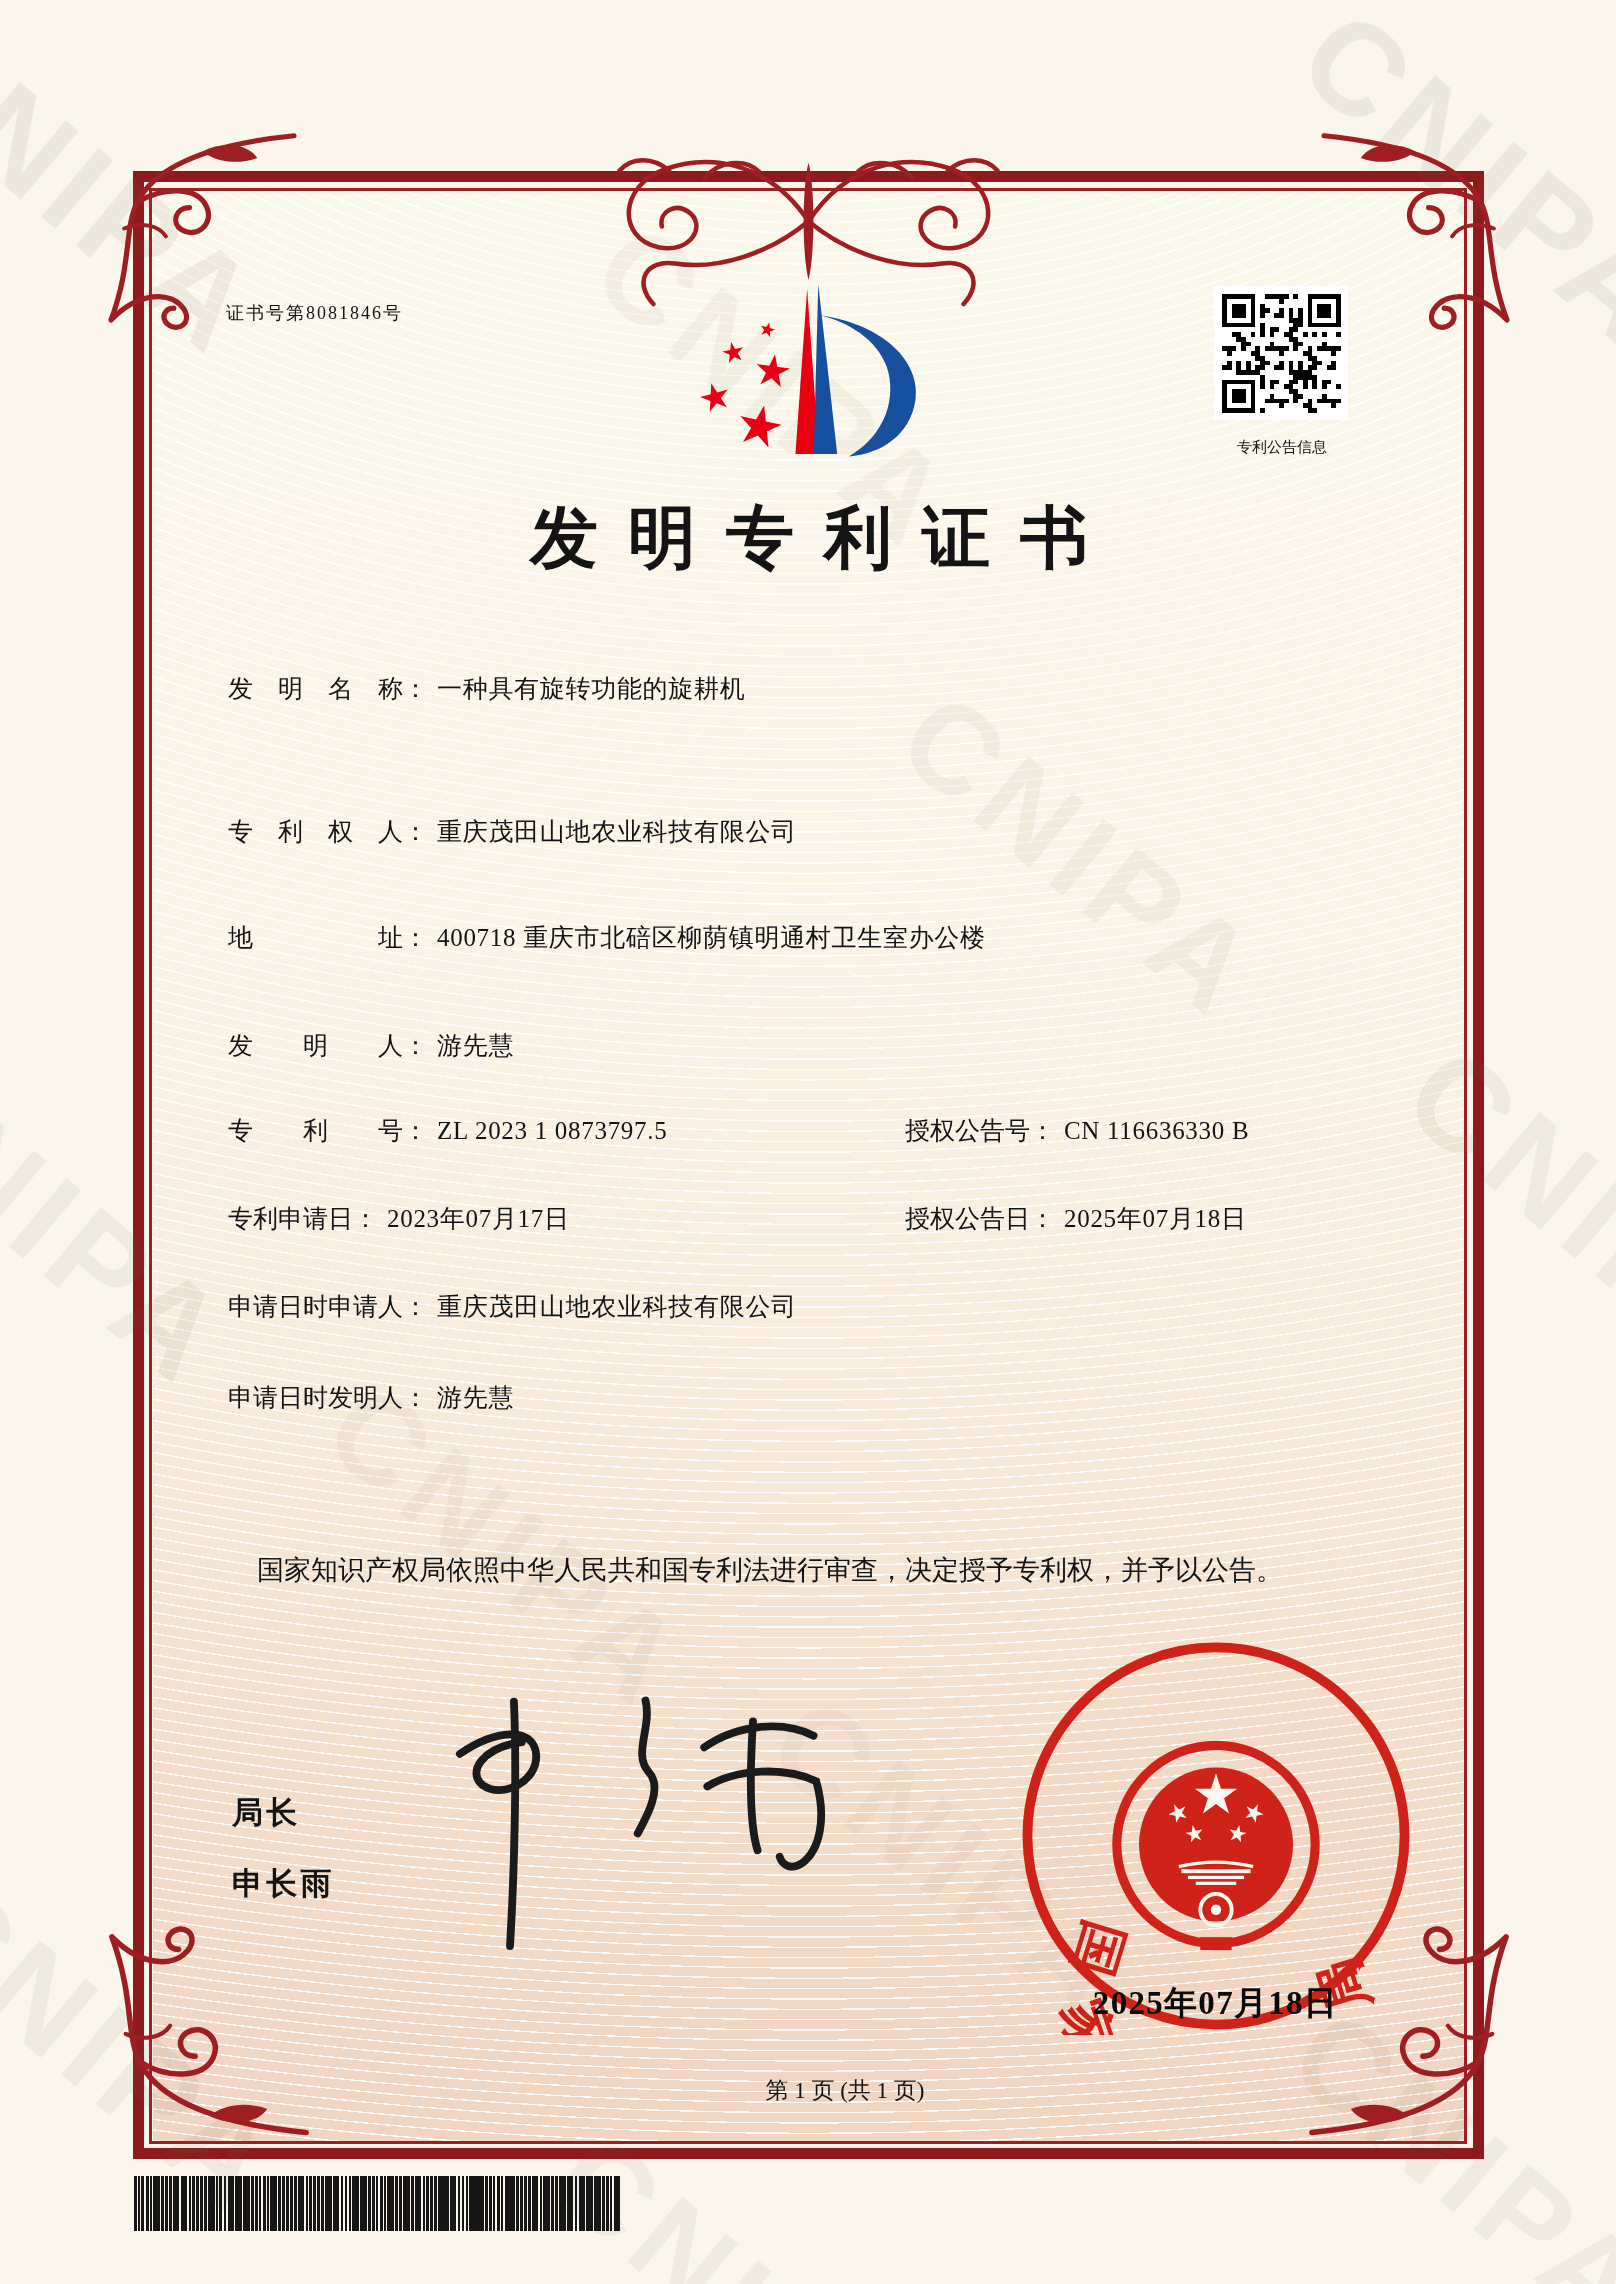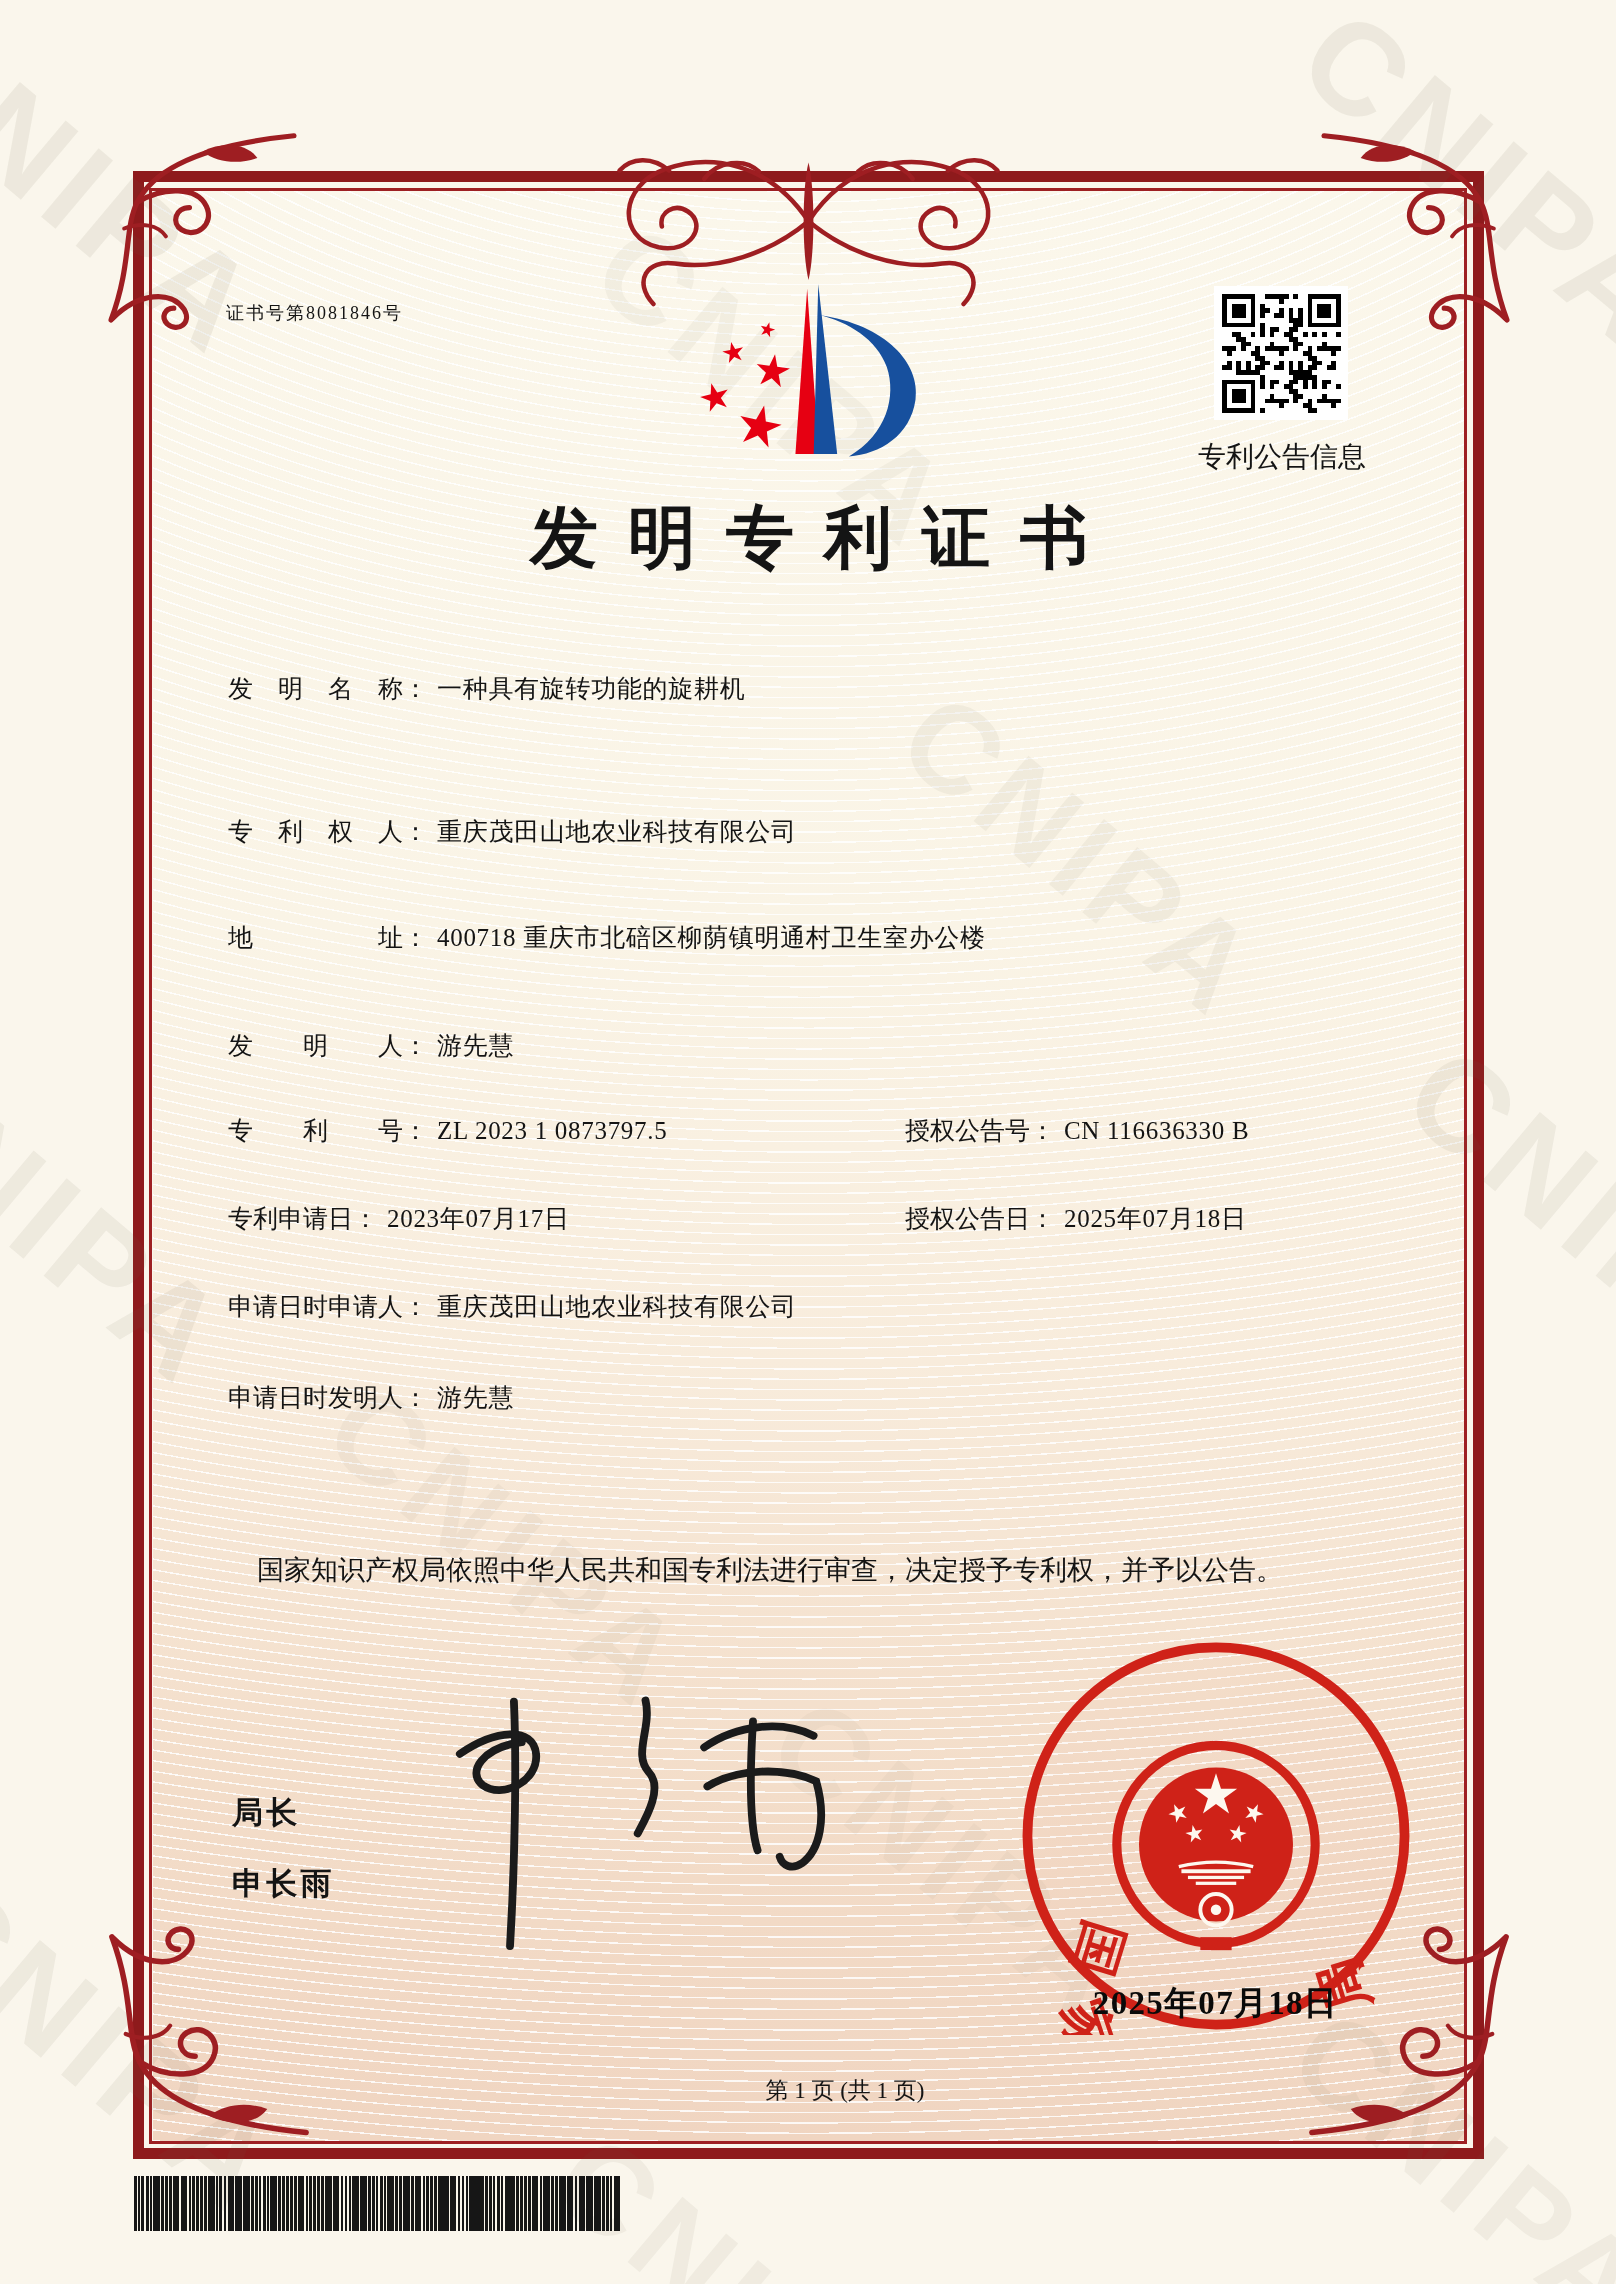--- a/index.html
+++ b/index.html
@@ -38,21 +38,21 @@
     position:absolute;left:203px;top:1544px;width:1217px;
     font-size:27px;line-height:52px;z-index:5;font-family:Liberation Serif, serif;
   }
   .decl .l1{text-indent:2em;}
   .signer{
     position:absolute;left:232px;font-size:31px;letter-spacing:3.3px;
     font-family:"Liberation Sans","DejaVu Sans",sans-serif;font-weight:600;z-index:5;
   }
   .qr-box{position:absolute;left:1214px;top:286px;width:134px;height:134px;background:#ffffff;z-index:5;}
   .qr-box svg{position:absolute;left:7.8px;top:7.8px;}
-  .qr-label{position:absolute;left:1194px;top:438px;width:176px;text-align:center;font-size:28px;z-index:5;}
+  .qr-label{position:absolute;left:1194px;top:438px;width:176px;text-align:center;font-size:15px;z-index:5;}
   .footer-page{position:absolute;left:153px;top:2075px;width:1312px;text-align:center;font-size:23px;z-index:5;margin-left:36px;}
   .seal-date{
     position:absolute;left:1020px;top:1981px;width:391px;text-align:center;
     font-size:33px;font-weight:600;letter-spacing:1.3px;color:#0a0a0a;z-index:7;
   }
   #barcode{
     position:absolute;left:134px;top:2176px;width:488px;height:55px;z-index:5;
     background-image:
       repeating-linear-gradient(90deg,#161616 0 2.6px,transparent 2.6px 3.9px),
       repeating-linear-gradient(90deg,transparent 0 3.9px,#161616 3.9px 5.9px,transparent 5.9px 9px),

